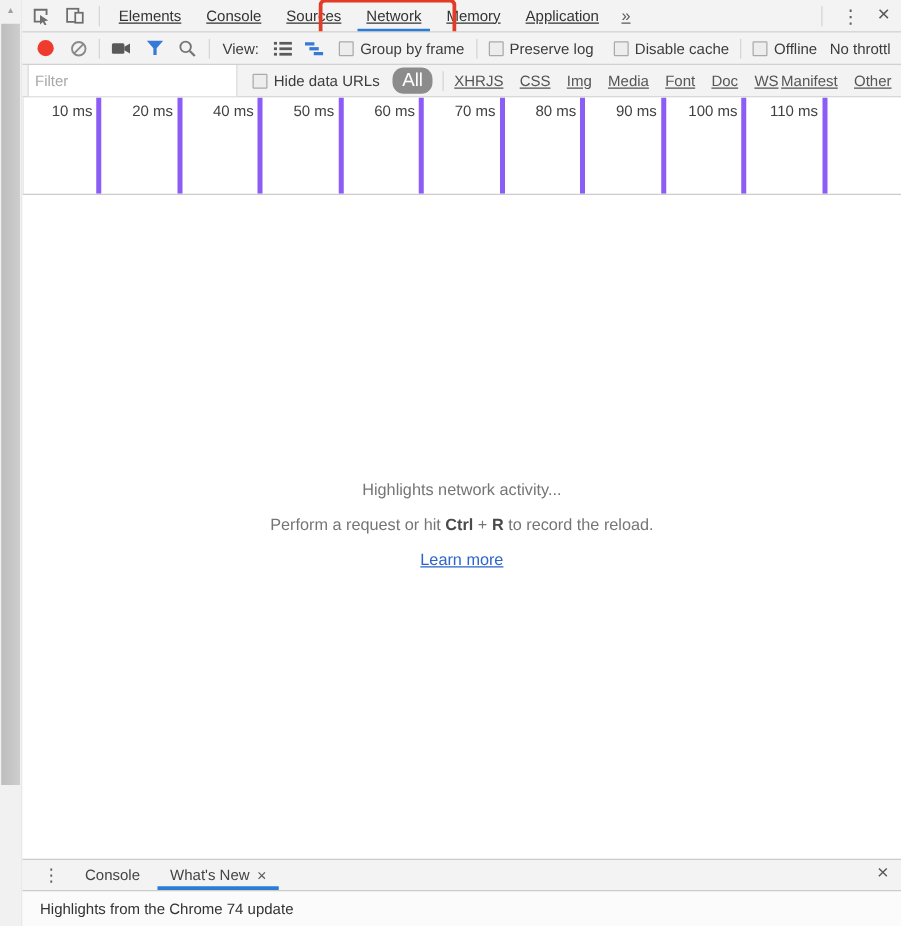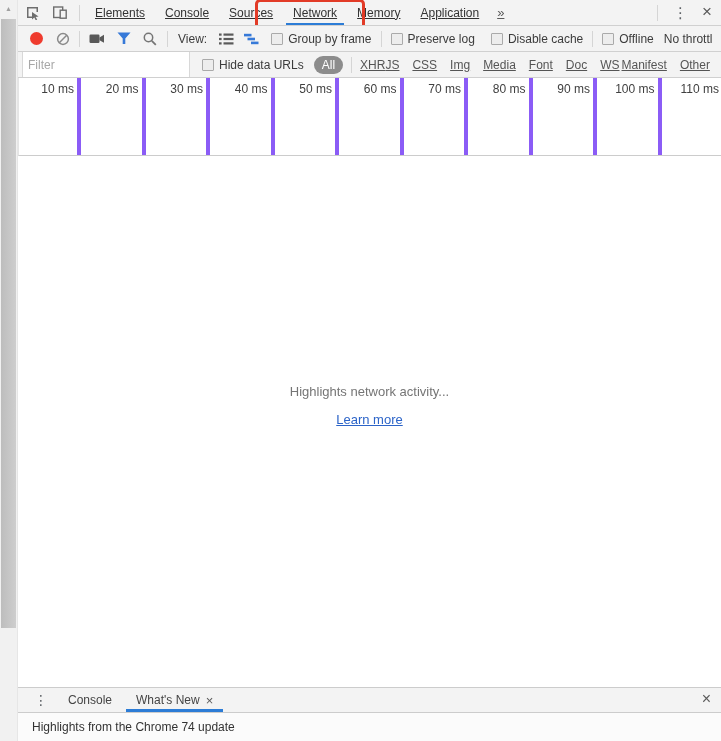--- a/index.html
+++ b/index.html
@@ -42,21 +42,21 @@
   .tb-icon { display: flex; align-items: center; justify-content: center; flex: 0 0 auto; }
   .tb-label { color: #3c3c3c; white-space: nowrap; }
   .checkbox { width: 12px; height: 12px; background: #ededed; border: 1px solid #aaa; border-radius: 1px; flex: 0 0 auto; }
   .cb-group { display: flex; align-items: center; white-space: nowrap; }
   .cb-group .tb-label { margin-left: 5px; }
 
   
   .filter-input { width: 168px; height: 32px; background: #fff; border: 1px solid #d8d8d8; margin-left: 4px;
     font-family: "Liberation Sans", sans-serif; font-size: 12px; color: #333; padding: 0 5px; outline: none; }
   .filter-input::placeholder { color: #a8a8a8; }
-  .pill { background: #8c8c8c; color: #fff; border-radius: 9px; padding: 2px 8px; font-size: 12px; }
+  .pill { background: #8c8c8c; color: #fff; border-radius: 9px; padding: 2px 8px; font-size: 15px; }
   .type-item { color: #555; white-space: nowrap; text-decoration: underline; }
 
   
   .ruler { flex: 0 0 78px; background: #fff; border-bottom: 1px solid #ccc; border-left: 1px solid #e5e5e5; display: flex; overflow: hidden; }
   .ruler-cell { flex: 0 0 64.5px; border-right: 4px solid #8b5cf6; text-align: right; padding: 4px 3px 0 0; color: #404040; white-space: nowrap; }
   .ruler-cell:first-child { flex-basis: 62px; }
 
   
   .panel { flex: 1 1 auto; background: #fff; text-align: center; padding-top: 228px; overflow: hidden; }
   .panel p { font-size: 13px; color: #757575; margin-bottom: 13px; line-height: 15px; }
@@ -234,33 +234,33 @@
       <span class="type-item" style="margin-left:13px">Font</span>
       <span class="type-item" style="margin-left:13px">Doc</span>
       <span class="type-item" style="margin-left:13px">WS</span>
       <span class="type-item" style="margin-left:2px">Manifest</span>
       <span class="type-item" style="margin-left:13px">Other</span>
     </div>
 
     <div class="ruler">
       <div class="ruler-cell">10 ms</div>
       <div class="ruler-cell">20 ms</div>
-      <div class="ruler-cell">30 ms</div>
       <div class="ruler-cell">40 ms</div>
       <div class="ruler-cell">50 ms</div>
       <div class="ruler-cell">60 ms</div>
       <div class="ruler-cell">70 ms</div>
       <div class="ruler-cell">80 ms</div>
       <div class="ruler-cell">90 ms</div>
       <div class="ruler-cell">100 ms</div>
       <div class="ruler-cell">110 ms</div>
     </div>
 
     <div class="panel">
       <p>Highlights network activity...</p>
+      <p><span>Perform a request or hit </span><b>Ctrl</b><span> + </span><b>R</b><span> to record the reload.</span></p>
       <p><a class="learn-link" href="#">Learn more</a></p>
     </div>
 
     <div class="toolbar drawer-tabs">
       <div class="drawer-kebab"><span>⋮</span></div>
       <div class="drawer-tab">
           <span>Console</span>
         </div>
       <div class="drawer-tab active">
         <span>What's New</span>

